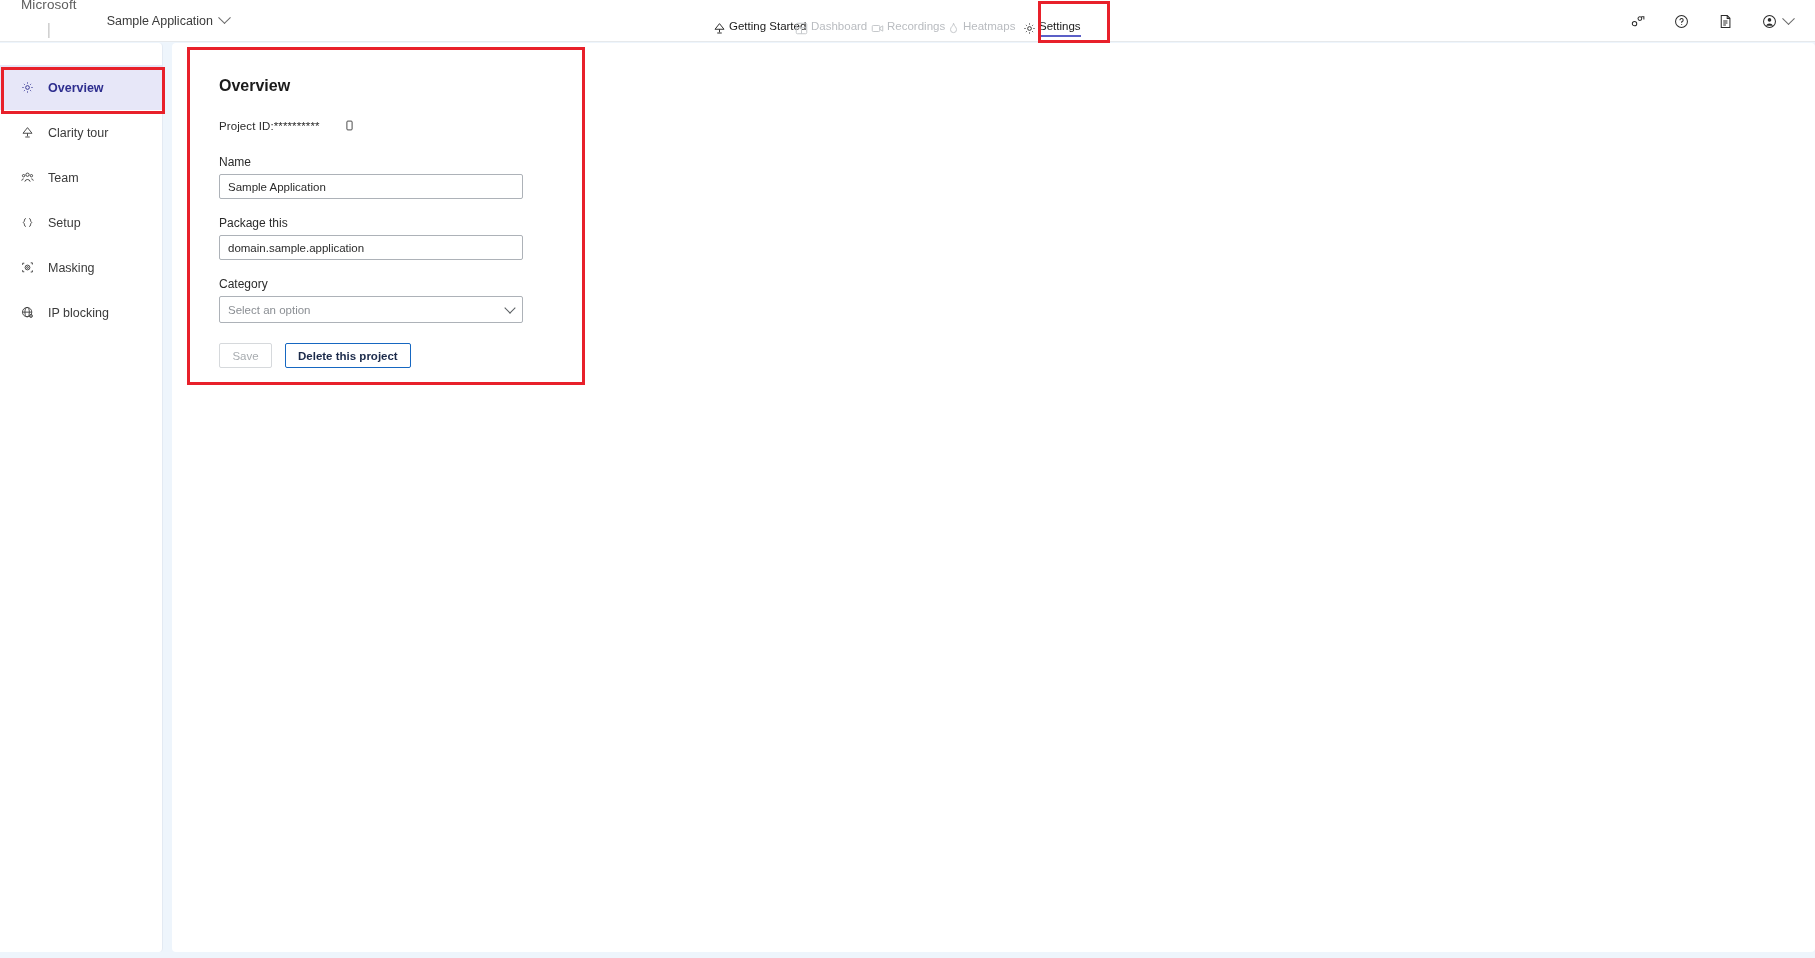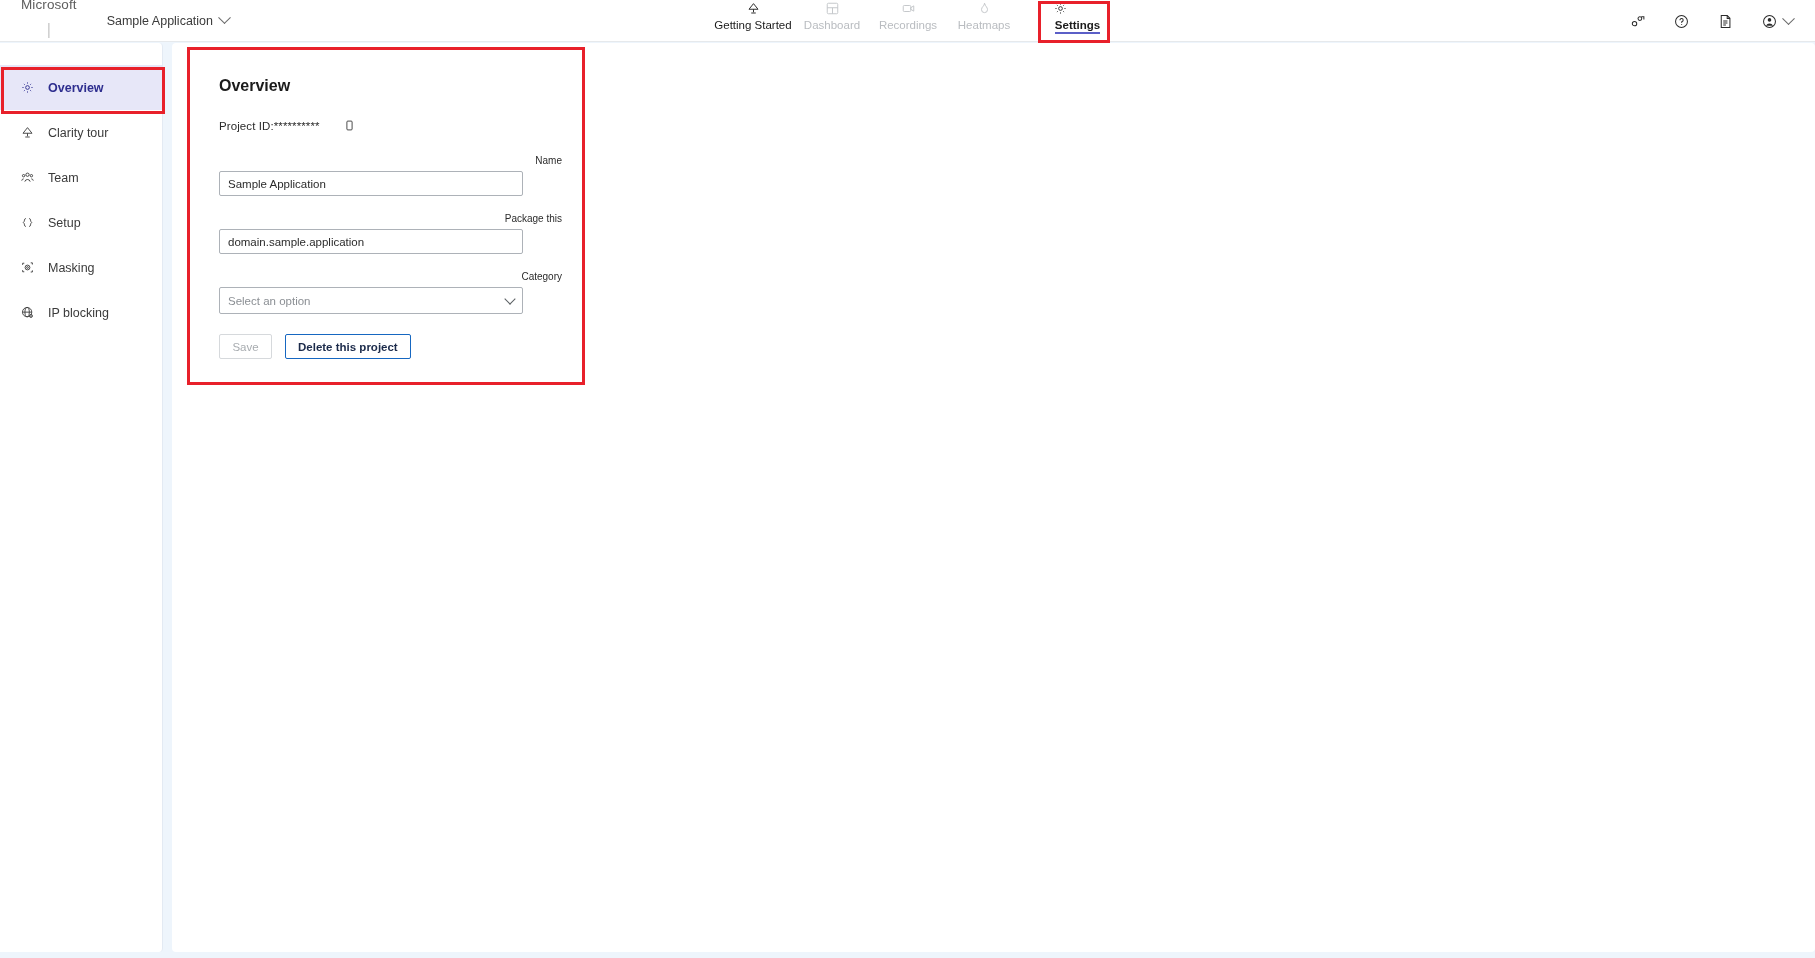--- a/index.html
+++ b/index.html
@@ -77,42 +77,40 @@
   .nav {
     position: absolute;
     left: 712px;
     top: 0;
     height: 42px;
     display: flex;
     align-items: flex-start;
   }
   .nav-item {
     width: 76px;
-    padding-top: 0;
-    display: flex;
-    flex-direction: column;
-    align-items: center;
+    padding-top: 20px;
+    display: flex;
+    flex-direction: row;
     gap: 2px;
     cursor: pointer;
     position: relative;
   }
   .nav-item.wide { width: 82px; }
   .nav-ico { height: 17px; display: flex; align-items: center; justify-content: center; }
   .nav-label {
     font-size: 11.5px;
     white-space: nowrap;
   }
   .nav-item.active .nav-label { color: #1b1b1b; }
   .nav-item.dim .nav-label { color: #b9bcc0; }
   .nav-item.current .nav-label {
     color: #1b1b1b;
-    font-weight: 700;
+    font-weight: 400;
     border-bottom: 2px solid #5b5fc7;
     padding-bottom: 1px;
-    margin-left: 35px;
   }
   .nav-item.dim svg { stroke: #c3c6ca; }
   .nav-item.active svg, .nav-item.current svg { stroke: #2b2b2b; }
 
   
   .hl-settings {
     position: absolute;
     left: 1038px;
     top: 1px;
     width: 72px;
@@ -207,25 +205,24 @@
   }
   .pid-text {
     font-size: 11.5px;
     color: #2b2b2b;
     letter-spacing: .1px;
   }
   .copy-btn { cursor: pointer; display: flex; }
 
   .field { margin-bottom: 17px; }
   .field-label {
-    font-size: 10px;
+    font-size: 12px;
     color: #2b2b2b;
     margin-bottom: 5px;
     display: block;
-    text-align: right;
   }
   .field-input {
     width: 304px;
     height: 25px;
     border: 1px solid #adb2b8;
     border-radius: 2px;
     padding: 0 8px;
     font-size: 11.5px;
     color: #2b2b2b;
     font-family: "Liberation Sans", sans-serif;

